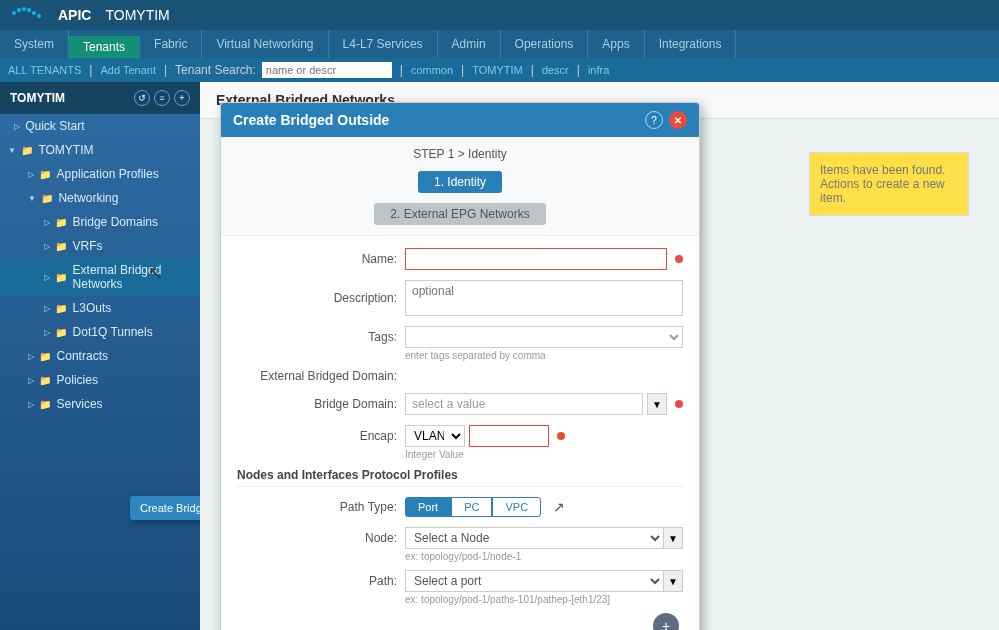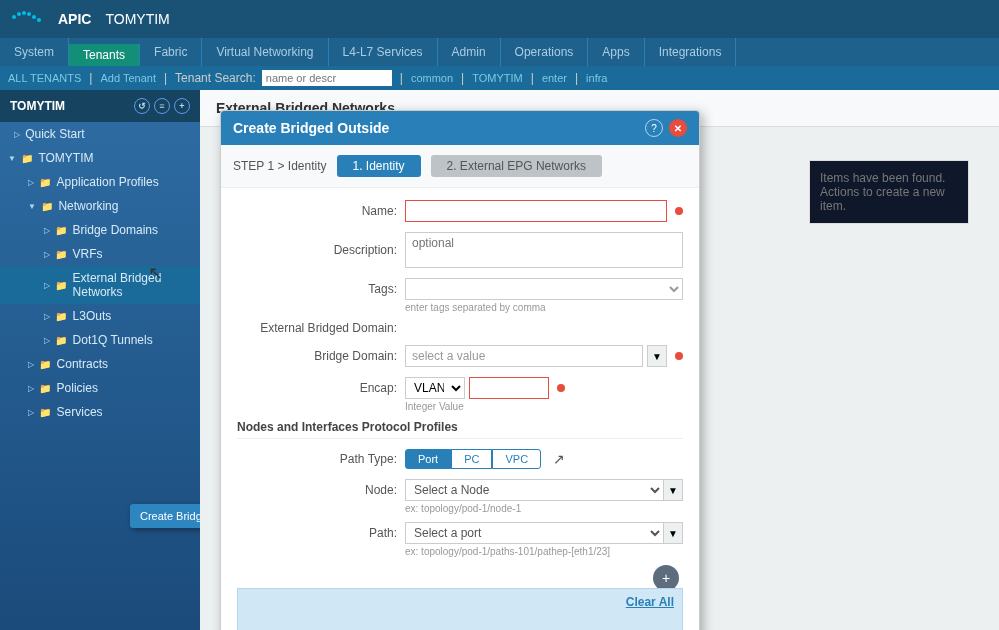--- a/index.html
+++ b/index.html
@@ -1,21 +1,21 @@
 <!DOCTYPE html>
 <html><head>
   <meta charset="utf-8">
   <style>
     * { box-sizing: border-box; margin: 0; padding: 0; font-family: Arial, sans-serif; font-size: 12px; }
     body { width: 999px; height: 630px; overflow: hidden; background: #f0f0f0; }
 
     
     .top-header {
       background: #1a5276;
-      height: 38px;
+      height: 30px;
       display: flex;
       align-items: center;
       padding: 0 10px;
       gap: 10px;
     }
     .cisco-logo {
       display: flex;
       align-items: center;
       gap: 6px;
     }
@@ -174,20 +174,21 @@
     .modal-icon-btn.close { background: #e74c3c; font-weight: bold; }
 
     
     .wizard-steps {
       display: flex;
       padding: 10px 12px;
       gap: 10px;
       align-items: center;
       background: #f8f9fa;
       border-bottom: 1px solid #eee;
+      flex-direction: column;
     }
     .wizard-step-label { font-size: 12px; color: #555; }
     .step-btn {
       padding: 4px 16px;
       border-radius: 3px;
       font-size: 12px;
       cursor: pointer;
       border: none;
     }
     .step-btn.active { background: #2980b9; color: #fff; }
@@ -324,21 +325,21 @@
       font-weight: bold;
       text-decoration: underline;
     }
 
     
     .right-hint {
       position: absolute;
       right: 30px;
       top: 70px;
       width: 160px;
-      background: #0f172a;
+      background: #fde047;
       border: 1px solid #ddd;
       padding: 10px;
       font-size: 11px;
       color: #777;
     }
 
     .bridge-domain-row {
       display: flex;
       align-items: center;
       gap: 4px;
@@ -415,21 +416,21 @@
   <span class="separator">|</span>
   <a>Add Tenant</a>
   <span class="separator">|</span>
   <span>Tenant Search:</span>
   <input class="tenant-search-input" type="text" placeholder="name or descr" style="">
   <span class="separator">|</span>
   <a>common</a>
   <span class="separator">|</span>
   <a>TOMYTIM</a>
   <span class="separator">|</span>
-  <a>enter</a>
+  <a>descr</a>
   <span class="separator">|</span>
   <a>infra</a>
 </div>
 
 <div class="main-layout">
 
   <div class="sidebar">
     <div class="sidebar-title">
       <span>TOMYTIM</span>
       <div class="icons">

